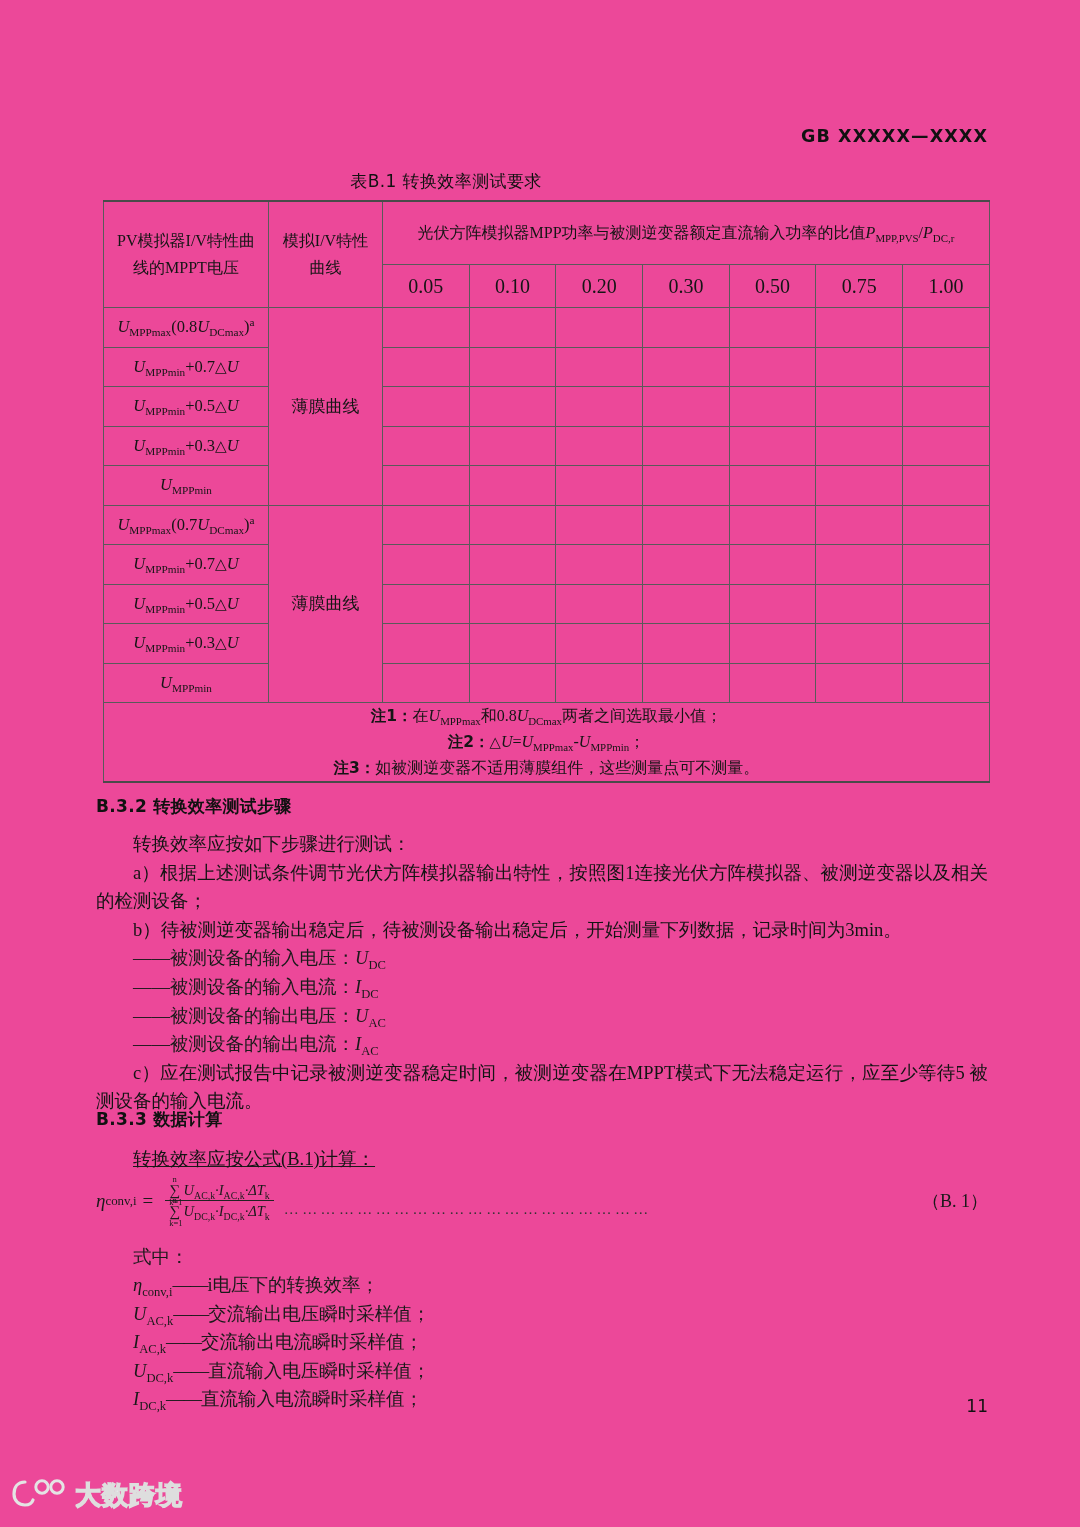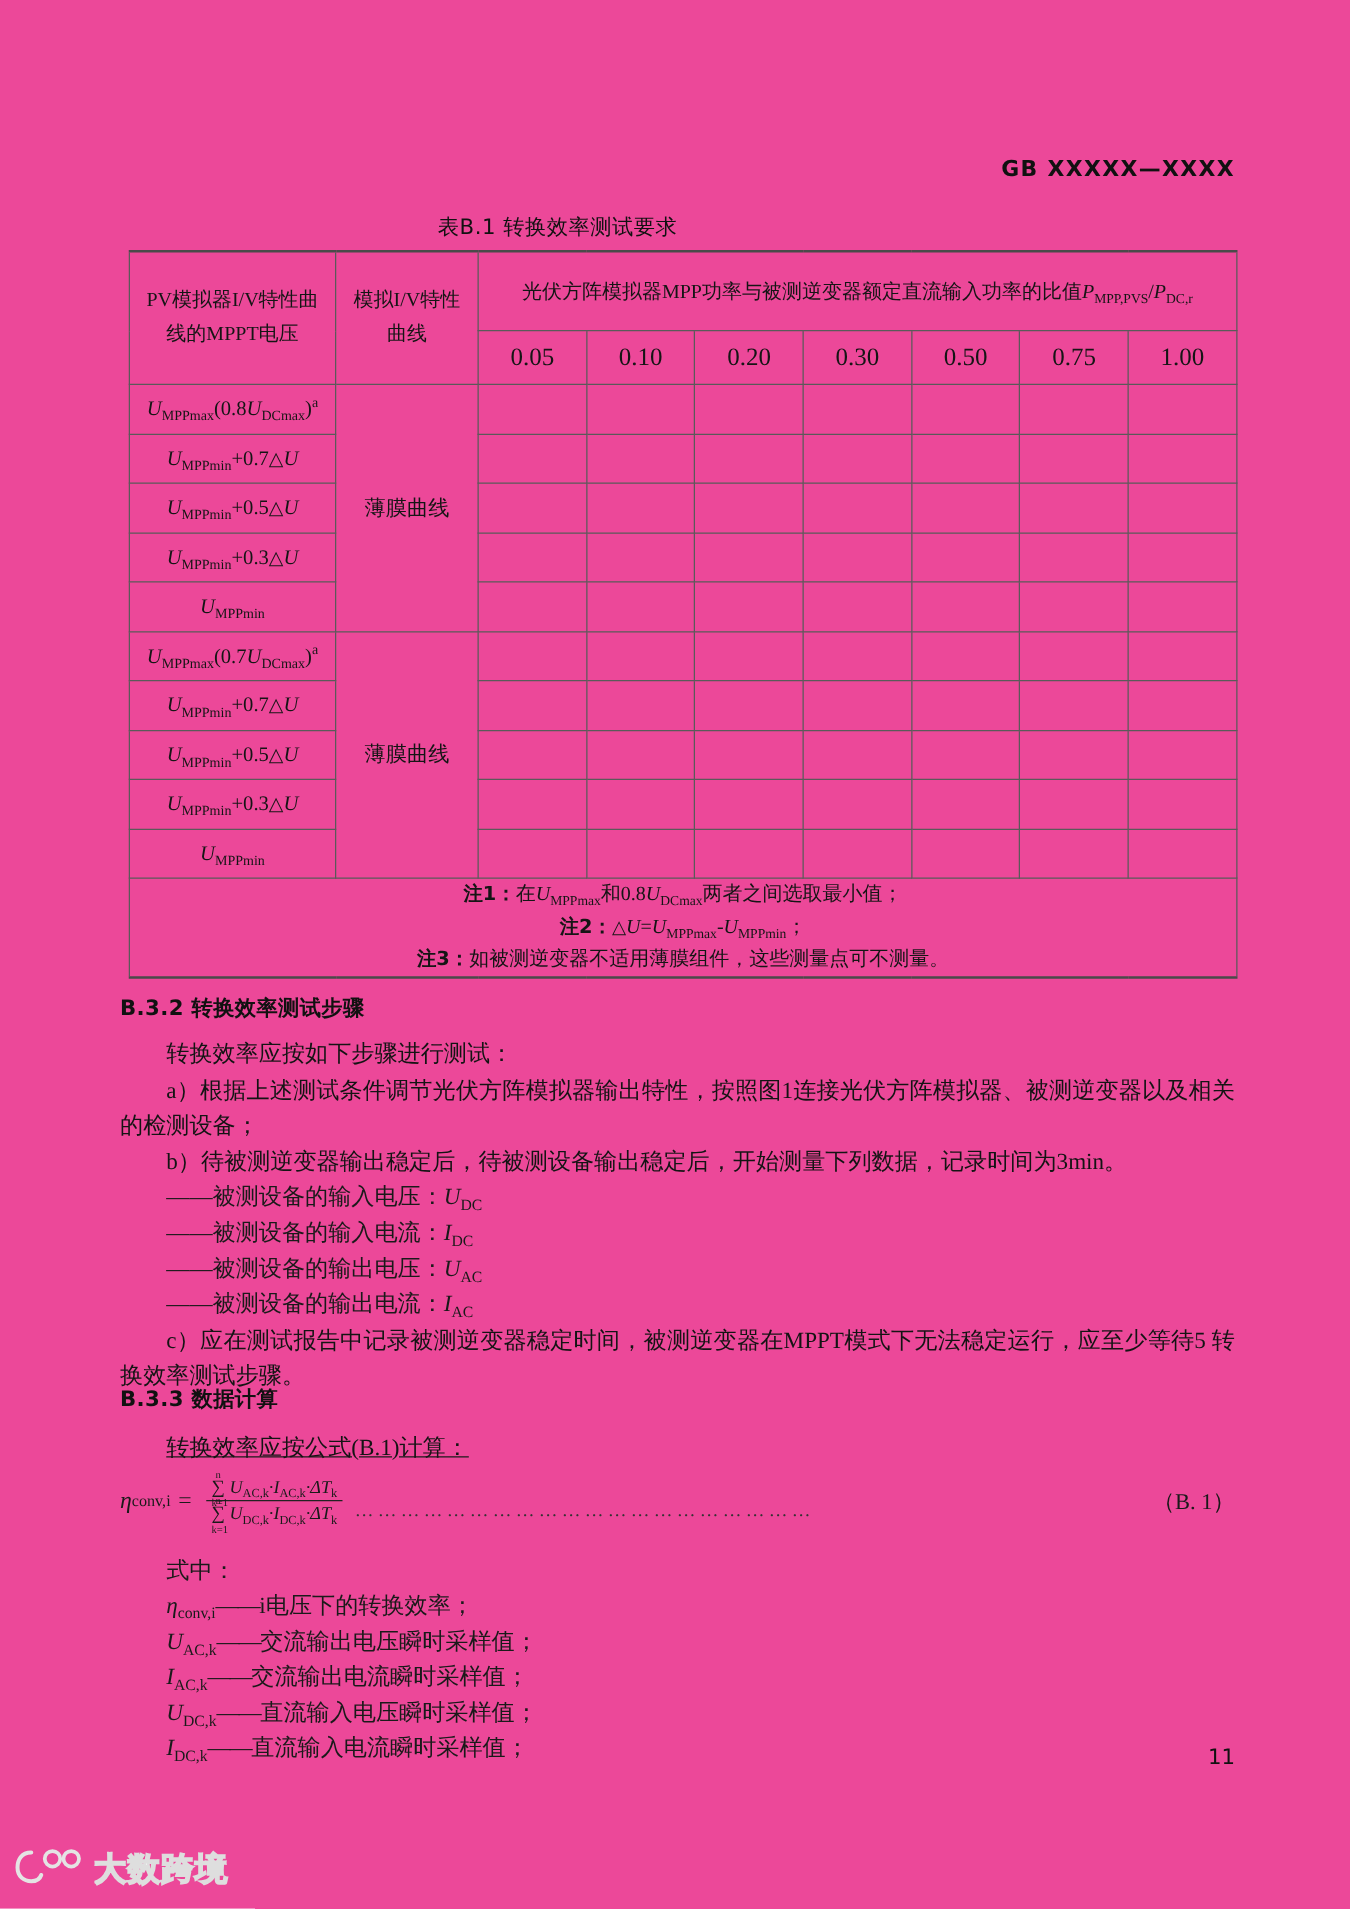--- a/index.html
+++ b/index.html
@@ -420,21 +420,21 @@
     <div class="dash-item">
       <span>——被测设备的输入电流：</span><span class="mi">I</span><sub class="s">DC</sub>
     </div>
     <div class="dash-item">
       <span>——被测设备的输出电压：</span><span class="mi">U</span><sub class="s">AC</sub>
     </div>
     <div class="dash-item">
       <span>——被测设备的输出电流：</span><span class="mi">I</span><sub class="s">AC</sub>
     </div>
 
-    <p class="p ind">c）应在测试报告中记录被测逆变器稳定时间，被测逆变器在MPPT模式下无法稳定运行，应至少等待5 转换效率测试步骤。</p>
+    <p class="p ind">c）应在测试报告中记录被测逆变器稳定时间，被测逆变器在MPPT模式下无法稳定运行，应至少等待5 被测设备的输入电流。</p>
   </div>
 
   <div class="prose" style="top:1108px;">
     <div class="h3">B.3.3 数据计算</div>
   </div>
   <div class="prose" style="top:1145px;text-decoration:underline;">
     <p class="p ind">转换效率应按公式(B.1)计算：</p>
   </div>
 
   <div class="formula-line" style="top:1182px;">

